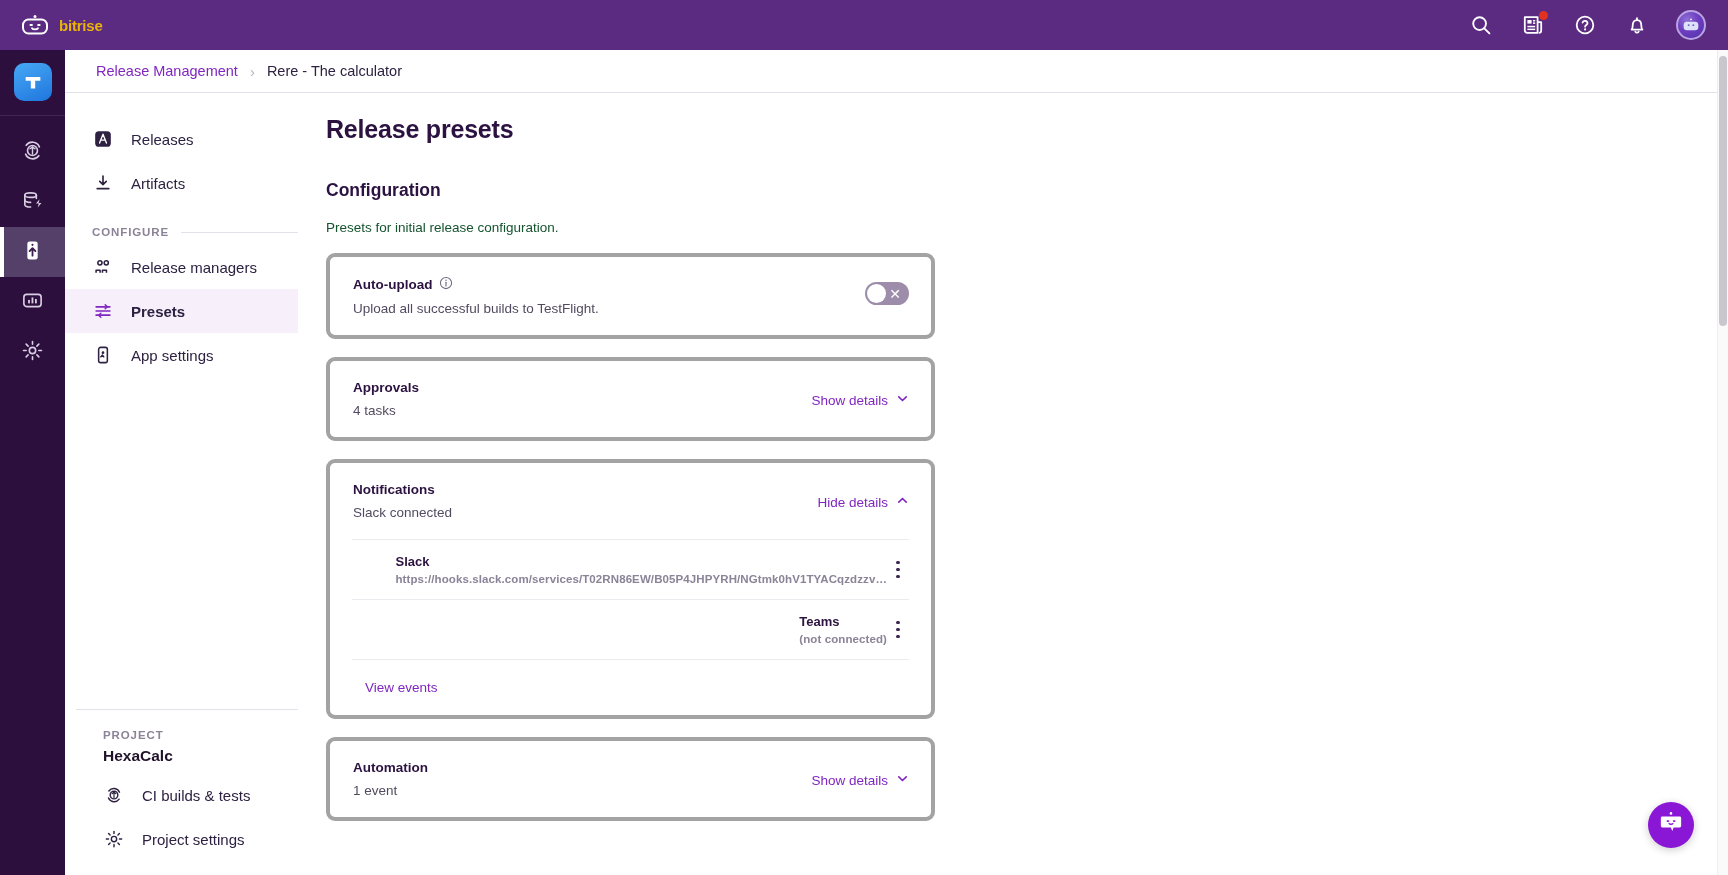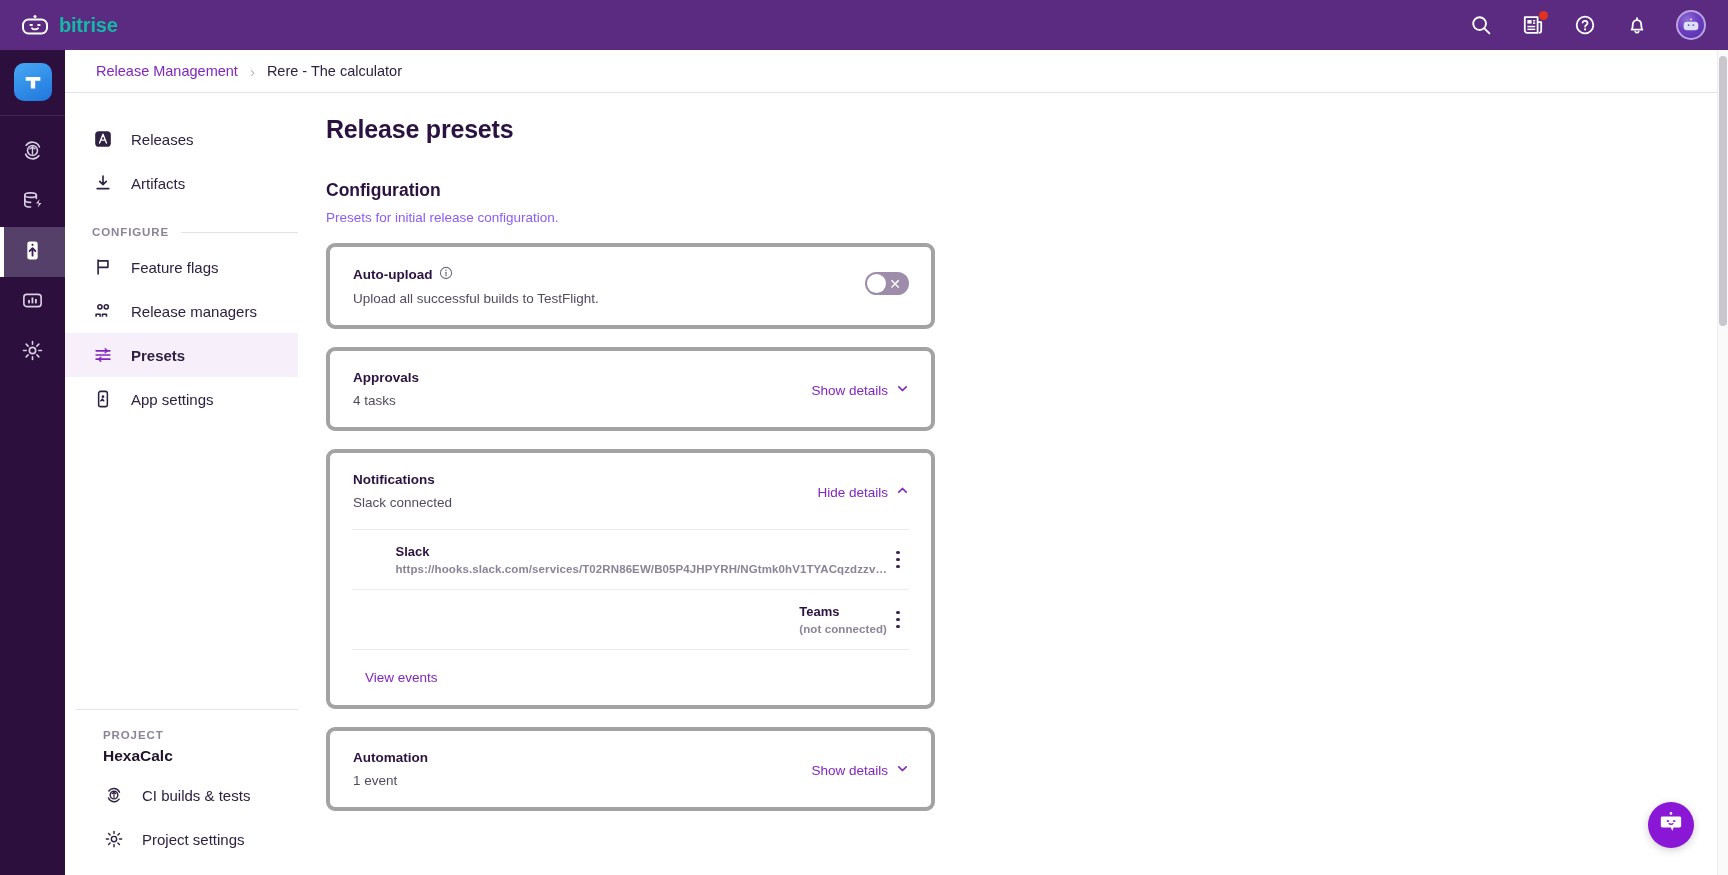--- a/index.html
+++ b/index.html
@@ -13,21 +13,21 @@
 
   
   .topbar {
     position: absolute; top: 0; left: 0; width: 1728px; height: 50px;
     background: #5b2b82;
     display: flex; align-items: center;
   }
   .brand { display: flex; align-items: center; gap: 9px; margin-left: 20px; }
   .brand-logo { width: 30px; height: 22px; display: block; }
   .brand-name {
-    color: #14b8a6; font-size: 20px; font-weight: bold; letter-spacing: -0.2px;
+    color: #eab308; font-size: 15px; font-weight: bold; letter-spacing: -0.2px;
   }
   .topbar-actions {
     margin-left: auto; margin-right: 22px;
     display: flex; align-items: center; gap: 26px;
   }
   .tb-icon {
     width: 26px; height: 26px; position: relative;
     display: flex; align-items: center; justify-content: center;
     cursor: pointer;
   }
@@ -123,21 +123,21 @@
   .main {
     position: absolute; top: 93px; left: 298px; right: 0; bottom: 0;
     background: #ffffff; overflow: hidden; padding: 22px 0 0 28px;
   }
   .page-title {
     font-size: 25px; font-weight: bold; color: #2b1240; letter-spacing: -0.2px;
   }
   .sec-title {
     font-size: 17.5px; font-weight: bold; color: #2b1240; margin-top: 36px;
   }
-  .sec-sub { font-size: 13.5px; color: #8b5cf6; margin-top: 9px; }
+  .sec-sub { font-size: 13.5px; color: #14532d; margin-top: 19px; }
 
   .card {
     width: 609px; background: #ffffff;
     border: 4px solid #a3a3a3; border-radius: 9px;
     margin-top: 18px;
   }
   .card-row {
     display: flex; align-items: flex-start; justify-content: space-between;
     padding: 19px 22px 19px 23px;
   }
@@ -353,29 +353,20 @@
       </svg>
     </span>
     <span class="nav-label">Artifacts</span>
   </div>
 
   <div class="section-head">
     <span class="sh-text">CONFIGURE</span>
     <span class="sh-rule"></span>
   </div>
 
-  <div class="nav-item">
-    <span class="nav-ico">
-      <svg width="20" height="20" viewBox="0 0 22 22" fill="none">
-        <path d="M5.6 3.4v15.2" stroke="#2e2141" stroke-width="1.8" stroke-linecap="round"></path>
-        <path d="M5.6 4.2h10.8v7.2H5.6" stroke="#2e2141" stroke-width="1.8" stroke-linejoin="round"></path>
-      </svg>
-    </span>
-    <span class="nav-label">Feature flags</span>
-  </div>
 
   <div class="nav-item">
     <span class="nav-ico">
       <svg width="20" height="20" viewBox="0 0 22 22" fill="none">
         <circle cx="7.6" cy="6.4" r="2.3" stroke="#2e2141" stroke-width="1.7"></circle>
         <circle cx="14.6" cy="6.4" r="2.3" stroke="#2e2141" stroke-width="1.7"></circle>
         <path d="M3.4 17.4v-2.8h4.4v2.8M10.4 17.4v-2.8h4.4v2.8" stroke="#2e2141" stroke-width="1.7" stroke-linejoin="round"></path>
       </svg>
     </span>
     <span class="nav-label">Release managers</span>

